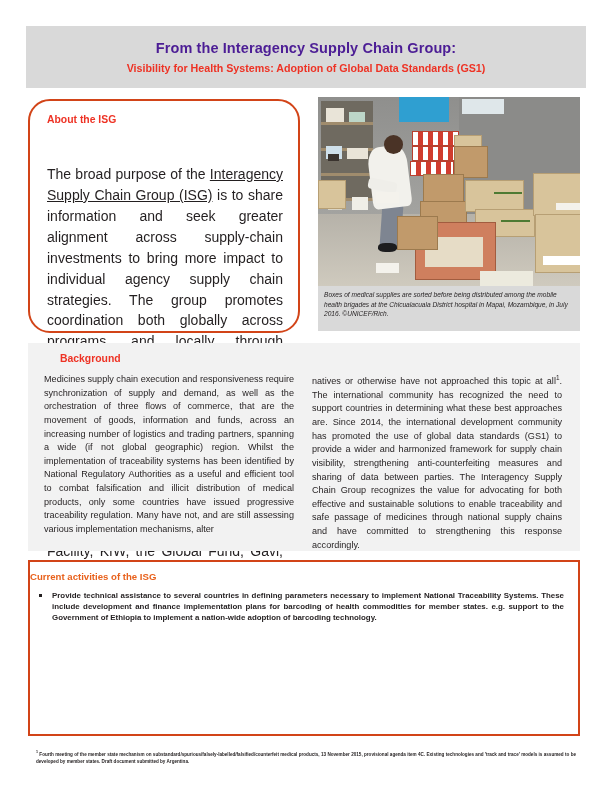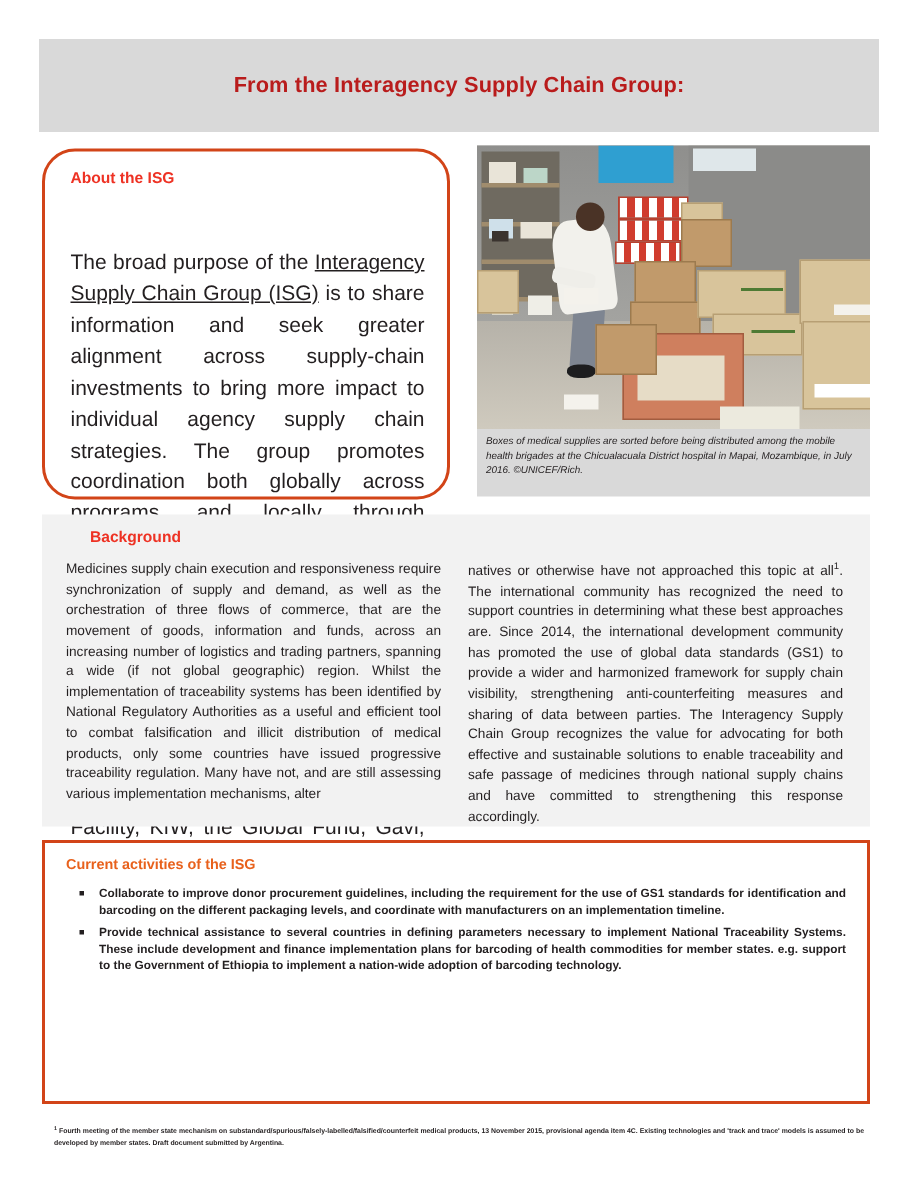--- a/index.html
+++ b/index.html
@@ -29,21 +29,21 @@
     width: 560px;
     height: 62px;
     background: #d9d9d9;
     display: flex;
     flex-direction: column;
     align-items: center;
     justify-content: center;
     gap: 6px;
   }
   .title-main {
-    color: #b91c1c;
+    color: #4c1d95;
     font-size: 14.5px;
     font-weight: bold;
     letter-spacing: 0.1px;
     text-align: left;
   }
   .title-sub {
     color: #ee3224;
     font-size: 10.7px;
     font-weight: bold;
     text-align: center;
@@ -167,21 +167,21 @@
   
   .activities-box {
     position: absolute;
     left: 28px;
     top: 560px;
     width: 552px;
     height: 176px;
     border: 2.2px solid #d24418;
     box-sizing: border-box;
     background: #ffffff;
-    padding: 9px 14px 0 14px;
+    padding: 9px 14px 0 0;
   }
   .activities-heading {
     color: #e8611c;
     font-size: 9.6px;
     font-weight: bold;
     margin-bottom: 8px;
   }
   ul.activities-list {
     list-style: none;
     margin: 0;
@@ -221,20 +221,21 @@
   }
   .footnote sup { font-size: 3.6px; vertical-align: super; }
 </style>
 </head>
 <body>
 
 <div class="page">
 
   <div class="title-banner">
     <div class="title-main">From the Interagency Supply Chain Group:</div>
+    <div class="title-sub">Visibility for Health Systems: Adoption of Global Data Standards (GS1)</div>
   </div>
 
   <div class="about-box">
     <div class="about-inner">
       <div class="about-heading">About the ISG</div>
       <div class="about-body"><span>The broad purpose of the </span><span class="ul">Interagency Supply Chain Group (ISG)</span><span> is to share information and seek greater alignment across supply-chain investments to bring more impact to individual agency supply chain strategies. The group promotes coordination both globally across programs, and locally through national leadership with the overall aim of improving the efficiency and effectiveness of in-country supply chains. The ISG is an informal partnership of 15 major actors involved in providing supply chain support to countries: Bill and Melinda Gates Foundation, DFID, Global Affairs Canada, the Global Drug Facility, KfW, the Global Fund, Gavi, NORAD, UNDP, UNFPA, UNICEF, USAID, World Bank, WFP and WHO.</span></div>
     </div>
   </div>
 
   <div class="photo-block">
@@ -296,20 +297,19 @@
     <div class="background-heading">Background</div>
     <div class="bg-columns">
       <div class="bg-col">Medicines supply chain execution and responsiveness require synchronization of supply and demand, as well as the orchestration of three flows of commerce, that are the movement of goods, information and funds, across an increasing number of logistics and trading partners, spanning a wide (if not global geographic) region. Whilst the implementation of traceability systems has been identified by National Regulatory Authorities as a useful and efficient tool to combat falsification and illicit distribution of medical products, only some countries have issued progressive traceability regulation. Many have not, and are still assessing various implementation mechanisms, alter</div>
       <div class="bg-col"><span>natives or otherwise have not approached this topic at all</span><sup>1</sup><span>. The international community has recognized the need to support countries in determining what these best approaches are. Since 2014, the international development community has promoted the use of global data standards (GS1) to provide a wider and harmonized framework for supply chain visibility, strengthening anti-counterfeiting measures and sharing of data between parties. The Interagency Supply Chain Group recognizes the value for advocating for both effective and sustainable solutions to enable traceability and safe passage of medicines through national supply chains and have committed to strengthening this response accordingly.</span></div>
     </div>
   </div>
 
   <div class="activities-box">
     <div class="activities-heading">Current activities of the ISG</div>
     <ul class="activities-list">
-      <li>Collaborate to improve donor procurement guidelines, including the requirement for the use of GS1 standards for identification and barcoding on the different packaging levels, and coordinate with manufacturers on an implementation timeline.</li>
       <li>Provide technical assistance to several countries in defining parameters necessary to implement National Traceability Systems. These include development and finance implementation plans for barcoding of health commodities for member states. e.g. support to the Government of Ethiopia to implement a nation-wide adoption of barcoding technology.</li>
     </ul>
   </div>
 
   <div class="footnote"><sup>1</sup><span> Fourth meeting of the member state mechanism on substandard/spurious/falsely-labelled/falsified/counterfeit medical products, 13 November 2015, provisional agenda item 4C. Existing technologies and 'track and trace' models is assumed to be developed by member states. Draft document submitted by Argentina.</span></div>
 
 </div>
 
 </body></html>

